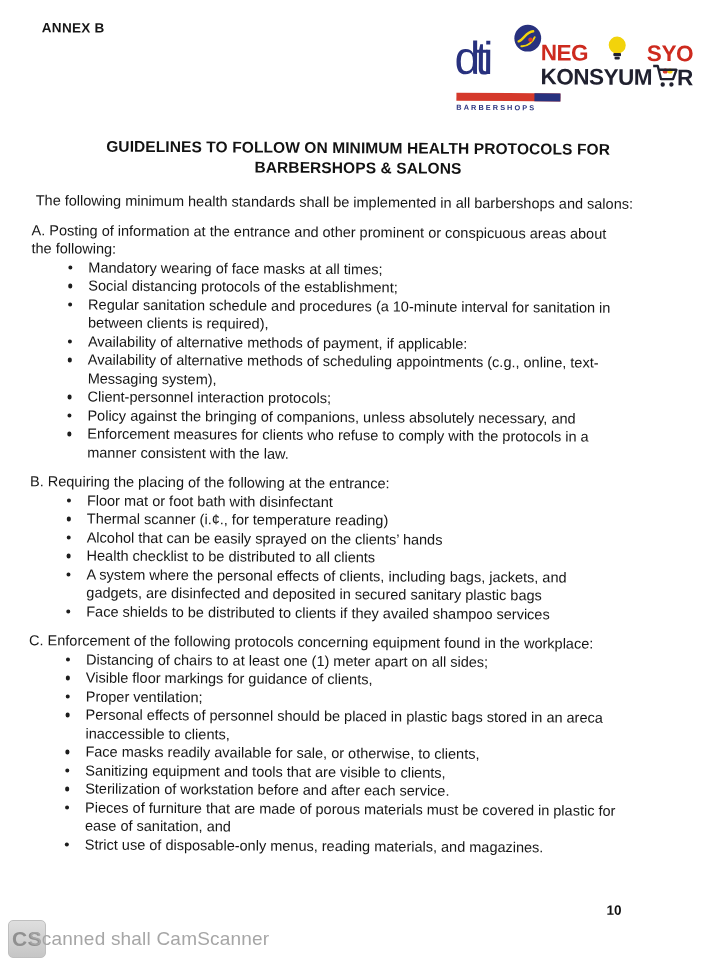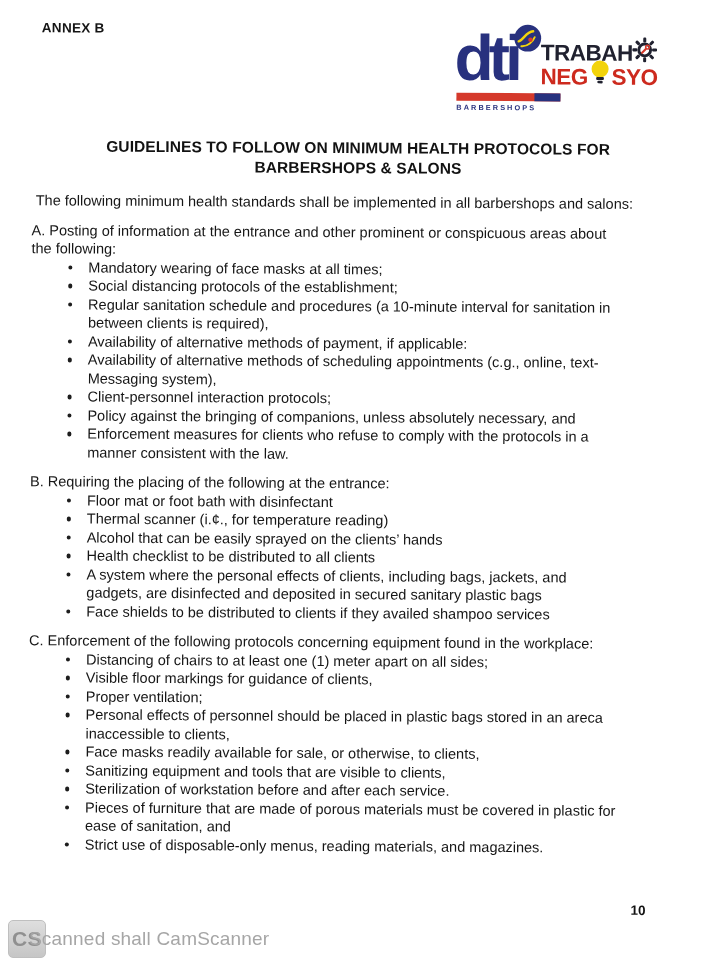--- a/index.html
+++ b/index.html
@@ -31,21 +31,21 @@
 
   .annex {
     position: absolute; top: 20px; left: 42px;
     font-size: 13.5px; font-weight: bold; letter-spacing: 0.3px;
     color: #141414;
   }
 
   
   .dti-word {
     position: absolute; top: 26px; left: 455px;
-    font-size: 64px; line-height: 58px; font-weight: 700;
+    font-size: 46px; line-height: 58px; font-weight: 400;
     letter-spacing: -5px; color: var(--navy, #28317e);
   }
   .globe { position: absolute; top: 20px; left: 513px; }
   .dti-bar {
     position: absolute; top: 90px; left: 457px;
     width: 104px; height: 7.5px; background: var(--bar-red, #d5392b);
   }
   .dti-bar::after {
     content: ""; position: absolute; right: 0; top: 0;
     width: 26px; height: 7.5px; background: var(--navy, #28317e);
@@ -84,21 +84,21 @@
   .section ul { margin: 0; padding: 0; list-style: none; }
   .section li {
     position: relative; padding-left: 57px; white-space: pre-wrap;
   }
   .section li::before {
     content: ""; position: absolute; left: 37px; top: 7.4px;
     width: 4.4px; height: 4.4px; border-radius: 50%; background: #1d1d1d;
   }
 
   .pagenum {
-    position: absolute; top: 899px; left: 636px;
+    position: absolute; top: 899px; left: 612px;
     font-size: 13.5px; font-weight: bold; color: #111;
   }
 
   
   .cs-text {
     position: absolute; left: 29px; top: 928px;
     font-size: 19px; color: var(--footer-gray, #a6a6a6);
     letter-spacing: 0.2px; z-index: 3;
   }
   .cs-badge {
@@ -126,51 +126,43 @@
           <circle cx="14" cy="14" r="12.5" fill="#28317e"></circle>
           <path d="M5.5 17c5-1.5 6.5-9 13.5-9.5" stroke="#f2d30b" stroke-width="2.2" fill="none" stroke-linecap="round"></path>
           <path d="M8 21.5c6 .5 11-4.5 12.5-8.5" stroke="#f2d30b" stroke-width="1.7" fill="none" stroke-linecap="round"></path>
           <circle cx="16.5" cy="15.5" r="2.1" fill="#d5392b"></circle>
         </svg>
       </span>
       <div class="dti-bar"></div>
       <div class="dti-country">BARBERSHOPS</div>
 
       <div class="tagline">
-        <div class="row">
-          <span>TRABAH</span>
-          <span class="icon-gear">
-            <svg width="26" height="26" viewBox="0 0 24 24">
-              <g fill="#20212f">
-                <circle cx="12" cy="12" r="6.8"></circle>
-                <rect x="10.6" y="0.6" width="2.8" height="4.6" rx="1"></rect>
-                <rect x="10.6" y="18.8" width="2.8" height="4.6" rx="1"></rect>
-                <rect x="0.6" y="10.6" width="4.6" height="2.8" rx="1"></rect>
-                <rect x="18.8" y="10.6" width="4.6" height="2.8" rx="1"></rect>
-                <rect x="10.6" y="0.6" width="2.8" height="4.6" rx="1" transform="rotate(45 12 12)"></rect>
-                <rect x="10.6" y="18.8" width="2.8" height="4.6" rx="1" transform="rotate(45 12 12)"></rect>
-                <rect x="0.6" y="10.6" width="4.6" height="2.8" rx="1" transform="rotate(45 12 12)"></rect>
-                <rect x="18.8" y="10.6" width="4.6" height="2.8" rx="1" transform="rotate(45 12 12)"></rect>
-              </g>
-              <circle cx="12" cy="12" r="4.1" fill="#ffffff"></circle>
-              <path d="M9.6 14.6l3.4-3.4" stroke="#d5392b" stroke-width="2" stroke-linecap="round"></path>
-              <circle cx="14.6" cy="9.4" r="1.7" fill="none" stroke="#d5392b" stroke-width="1.5"></circle>
-            </svg>
-          </span>
-        </div>
         <div class="row red">
           <span>NEG</span>
           <span class="icon-bulb">
             <svg width="21" height="26" viewBox="0 0 20 25">
               <circle cx="10" cy="9" r="8.2" fill="#f2d30b"></circle>
               <rect x="6.3" y="16.6" width="7.4" height="3" rx="1" fill="#20212f"></rect>
               <rect x="7.4" y="20.2" width="5.2" height="2.6" rx="1.2" fill="#20212f"></rect>
             </svg>
           </span>
           <span>SYO</span>
+        </div>
+        <div class="row">
+          <span>KONSYUM</span>
+          <span class="icon-cart">
+            <svg width="27" height="25" viewBox="0 0 26 24">
+              <circle cx="13.2" cy="7.6" r="2.5" fill="#d5392b"></circle>
+              <circle cx="17.8" cy="7.6" r="2.5" fill="#f2d30b"></circle>
+              <path d="M1.5 2.8h4.4l3.2 12.6h11.6l3.2-9H7.2" fill="none" stroke="#20212f" stroke-width="2.3" stroke-linejoin="round"></path>
+              <circle cx="10.8" cy="20.6" r="2.1" fill="#20212f"></circle>
+              <circle cx="19.2" cy="20.6" r="2.1" fill="#20212f"></circle>
+            </svg>
+          </span>
+          <span>R</span>
         </div>
       </div>
     </div>
 
     <div class="content">
       <h1 class="doc-title">
         <span>GUIDELINES TO FOLLOW ON MINIMUM HEALTH PROTOCOLS FOR</span><br>
         <span>BARBERSHOPS &amp; SALONS</span>
       </h1>
       <p class="intro">The following minimum health standards shall be implemented in all barbershops and salons:</p>

